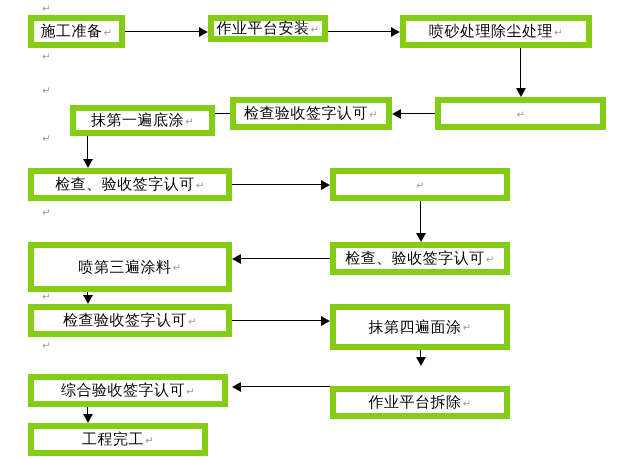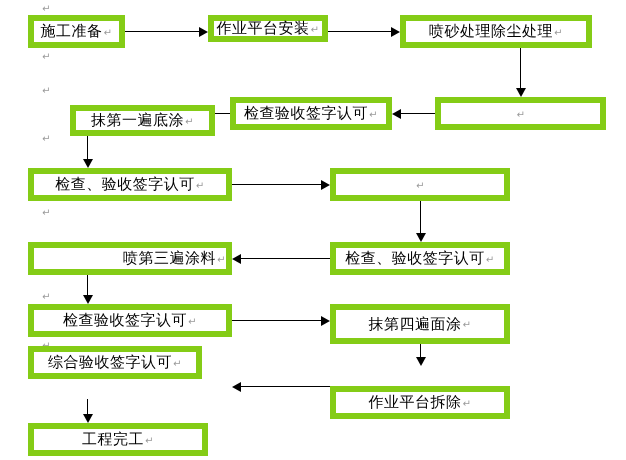--- a/index.html
+++ b/index.html
@@ -152,39 +152,39 @@
   </div>
 
   <div class="node" style="left:28px;  top:168px; width:204px; height:33px;">
     <span class="label">检查、验收签字认可</span>
       <span class="pilcrow-inline">↵</span>
   </div>
   <div class="node" style="left:330px; top:168px; width:180px; height:33px;">
       <span class="pilcrow-inline">↵</span>
   </div>
 
-  <div class="node" style="left:28px;  top:242px; width:204px; height:33px;justify-content:flex-end;">
+  <div class="node" style="left:28px;  top:242px; width:204px; height:50px;">
     <span class="label">喷第三遍涂料</span>
       <span class="pilcrow-inline">↵</span>
   </div>
   <div class="node" style="left:330px; top:242px; width:180px; height:33px;">
     <span class="label">检查、验收签字认可</span>
       <span class="pilcrow-inline">↵</span>
   </div>
 
   <div class="node" style="left:28px;  top:304px; width:204px; height:33px;">
     <span class="label">检查验收签字认可</span>
       <span class="pilcrow-inline">↵</span>
   </div>
-  <div class="node" style="left:330px; top:304px; width:180px; height:40px;">
+  <div class="node" style="left:330px; top:304px; width:180px; height:46px;">
     <span class="label">抹第四遍面涂</span>
       <span class="pilcrow-inline">↵</span>
   </div>
 
-  <div class="node" style="left:28px;  top:346px; width:174px; height:33px;">
+  <div class="node" style="left:28px;  top:374px; width:200px; height:33px;">
     <span class="label">综合验收签字认可</span>
       <span class="pilcrow-inline">↵</span>
   </div>
   <div class="node" style="left:330px; top:386px; width:180px; height:33px;">
     <span class="label">作业平台拆除</span>
       <span class="pilcrow-inline">↵</span>
   </div>
 
   <div class="node" style="left:28px;  top:423px; width:180px; height:33px;">
     <span class="label">工程完工</span>

